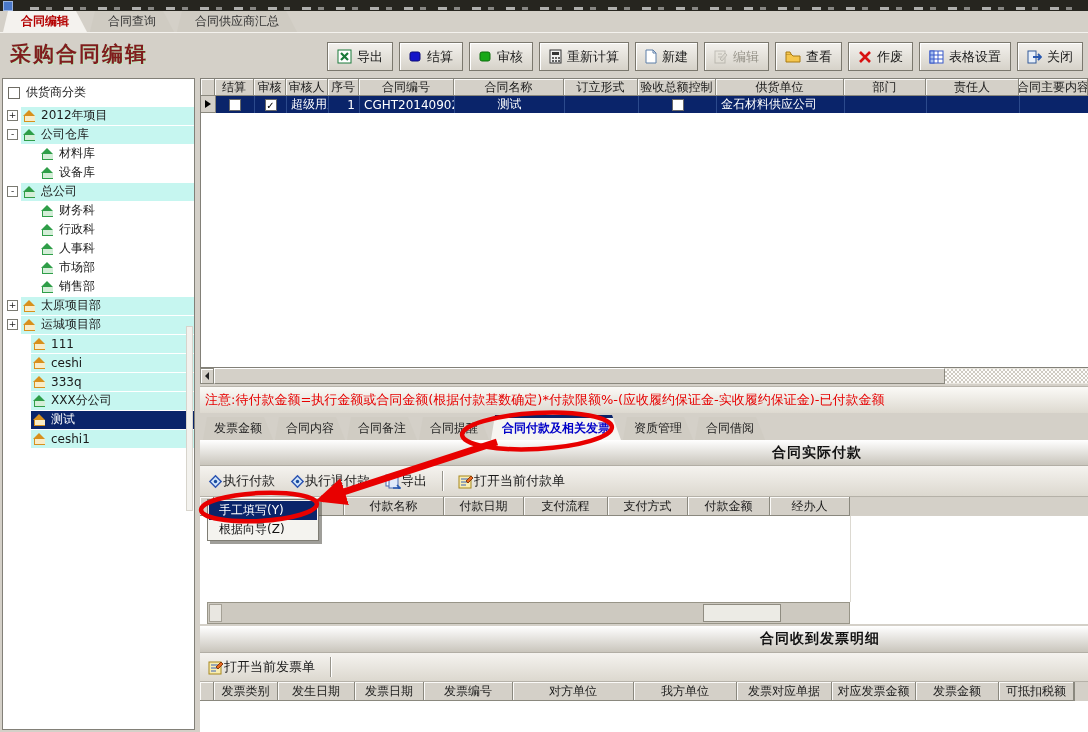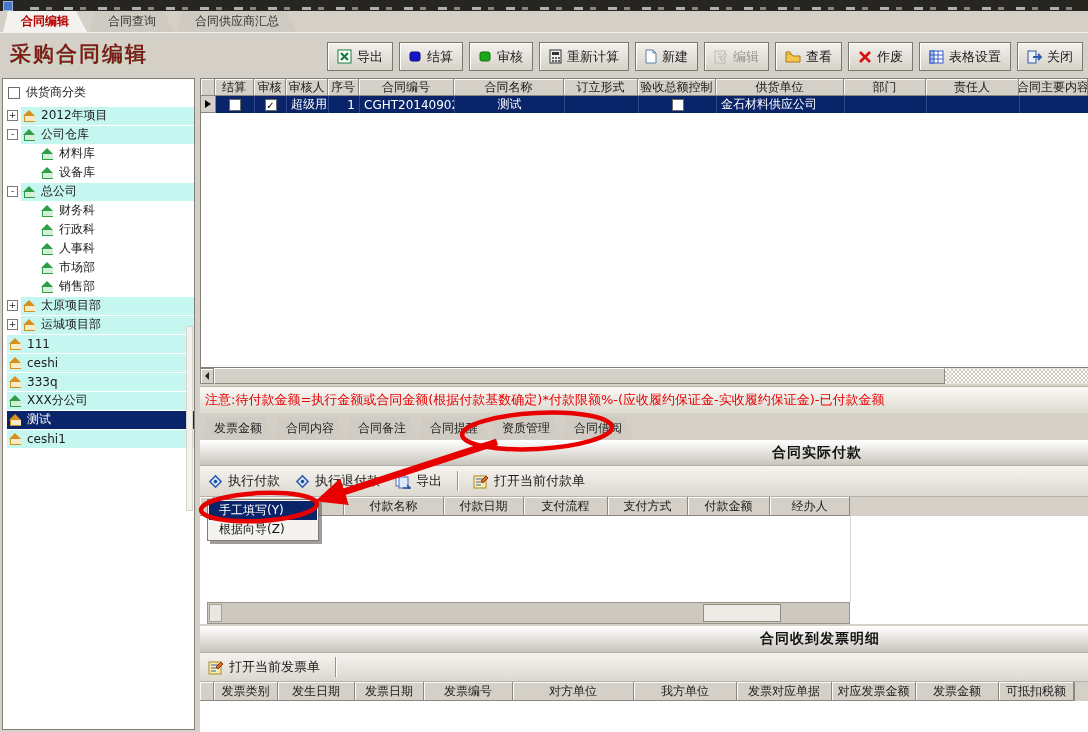--- a/index.html
+++ b/index.html
@@ -24,21 +24,21 @@
   .tbbtn.disabled{color:#98958b;}
   .tbbtn.disabled svg{opacity:.45;}
   .ic{display:inline-block;}
   
   .sidebar{position:absolute;left:2px;top:78px;width:193px;bottom:2px;background:#fff;
            border:1px solid #828078;box-sizing:border-box;}
   .sbfilter{display:flex;align-items:center;gap:6px;padding:5px 12px 3px 5px;}
   .cb{width:12px;height:12px;background:#fff;border:1px solid #6e6c64;box-sizing:border-box;}
   .tree{position:relative;padding-top:2px;}
   .titem{height:19px;display:flex;align-items:center;padding-left:4px;}
-  .titem.ind17{padding-left:4px;}
+  .titem.ind17{padding-left:28px;}
   .titem.ind36{padding-left:36px;}
   .exp{width:11px;height:11px;border:1px solid #7a7a72;background:#fff;font-size:9px;line-height:9px;text-align:center;color:#222;margin-right:3px;box-sizing:border-box;flex:none;}
   .wrap{flex:1;display:flex;align-items:center;gap:5px;height:18px;padding-left:2px;overflow:hidden;white-space:nowrap;}
   .wrap.hl{background:#c6f6f0;}
   .wrap.sel{background:#0a246a;color:#fff;}
   .house{position:relative;width:13px;height:12px;flex:none;}
   .house::before{content:"";position:absolute;left:0;top:0;border-left:6.5px solid transparent;border-right:6.5px solid transparent;border-bottom:6px solid var(--roof);}
   .house::after{content:"";position:absolute;left:1px;top:6px;width:11px;height:6px;background:var(--body);border-left:1px solid var(--roof);border-bottom:1px solid var(--roof);box-sizing:border-box;}
   .hy{--roof:#d8901c;--body:#f8ecc8;}
   .hg{--roof:#2f9e48;--body:#d4eed8;}
@@ -76,21 +76,21 @@
   .dtab.active{height:25px;line-height:27px;background:#f6f5f1;color:#0000c8;font-weight:bold;box-shadow:inset 0 3px 0 #0a246a;}
   
   .secbar{position:absolute;left:0;width:888px;background:linear-gradient(#ffffff,#c9c5bc);border-bottom:1px solid #b2aea5;box-sizing:border-box;}
   .paybar{top:362px;height:26px;}
   .invbar{top:548px;height:27px;}
   .sectitle{position:absolute;left:572px;top:4px;font-size:14px;font-weight:bold;color:#111;letter-spacing:1px;}
   .flattb{position:absolute;left:0;width:888px;display:flex;align-items:center;gap:15px;padding-left:8px;box-sizing:border-box;
           background:linear-gradient(#f5f3ef,#dcd8cf);border-bottom:1px solid #b5b1a8;font-size:13px;}
   .paytb{top:388px;height:31px;}
   .invtb{top:575px;height:29px;}
-  .ptbtn{display:flex;align-items:center;gap:5px;}
+  .ptbtn{display:flex;align-items:center;}
   .vsep{width:1px;height:20px;background:#97948b;box-shadow:1px 0 0 #fff;}
   .payhdr{position:absolute;left:0;top:419px;display:flex;height:19px;}
   .paywhite{position:absolute;left:0;top:438px;width:888px;height:108px;background:#fff;}
   .payline{position:absolute;left:650px;top:438px;width:1px;height:86px;background:#dcd9d1;}
   .hscroll2{position:absolute;left:7px;top:524px;width:643px;height:22px;background:#cdc9c0;border:1px solid #989588;box-sizing:border-box;}
   .hs2box{position:absolute;left:1px;top:1px;width:13px;height:18px;background:#e9e7e1;border:1px solid #a5a196;box-sizing:border-box;}
   .hs2thumb{position:absolute;left:495px;top:1px;width:78px;height:18px;background:#ecebe5;border:1px solid #8f8c81;box-sizing:border-box;}
   .invhdr{position:absolute;left:0;top:604px;display:flex;height:19px;}
   .invwhite{position:absolute;left:0;top:623px;width:888px;bottom:0;background:#fff;}
   
@@ -371,20 +371,21 @@
       <span class="strack"></span>
     </div>
 
     <div class="notice">注意:待付款金额=执行金额或合同金额(根据付款基数确定)*付款限额%-(应收履约保证金-实收履约保证金)-已付款金额</div>
 
     <div class="dtabs">
       <div class="dtab">发票金额</div>
       <div class="dtab">合同内容</div>
       <div class="dtab">合同备注</div>
       <div class="dtab">合同提醒</div>
+      <div class="dtab active">合同付款及相关发票</div>
       <div class="dtab">资质管理</div>
       <div class="dtab">合同借阅</div>
     </div>
 
     <div class="secbar paybar">
       <span class="sectitle">合同实际付款</span>
     </div>
     <div class="flattb paytb">
       <span class="ptbtn">
         <svg class="ic" width="15" height="15">

